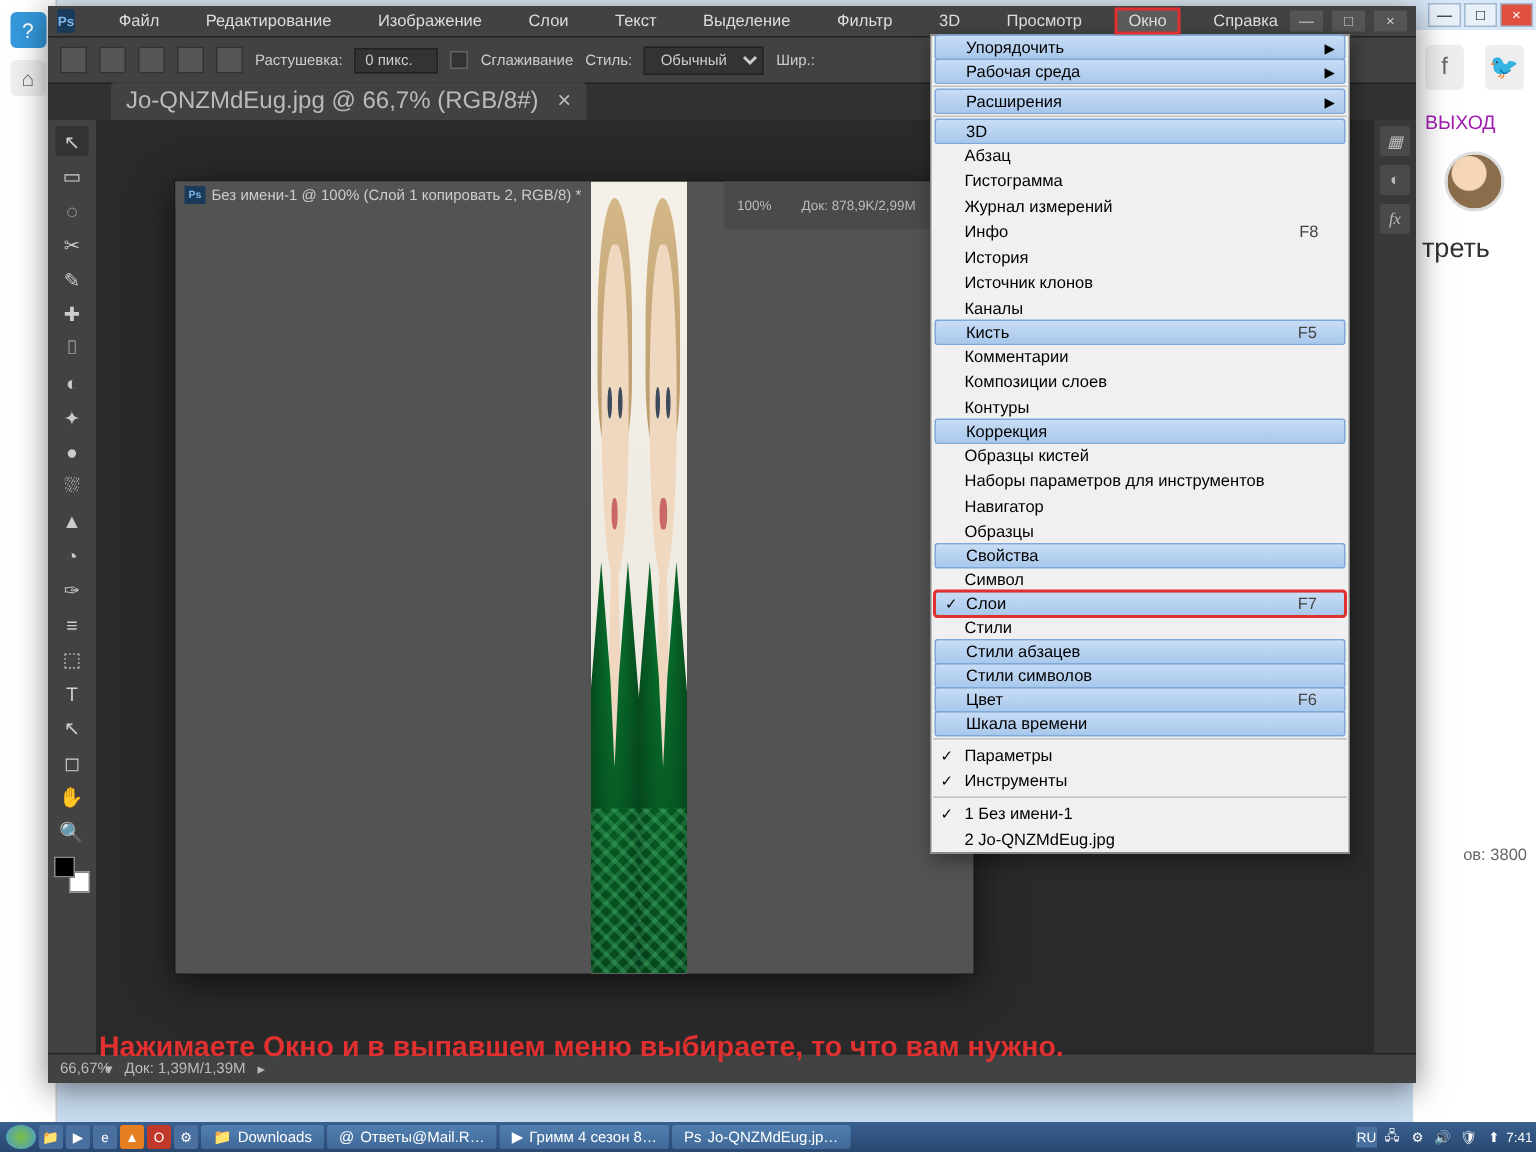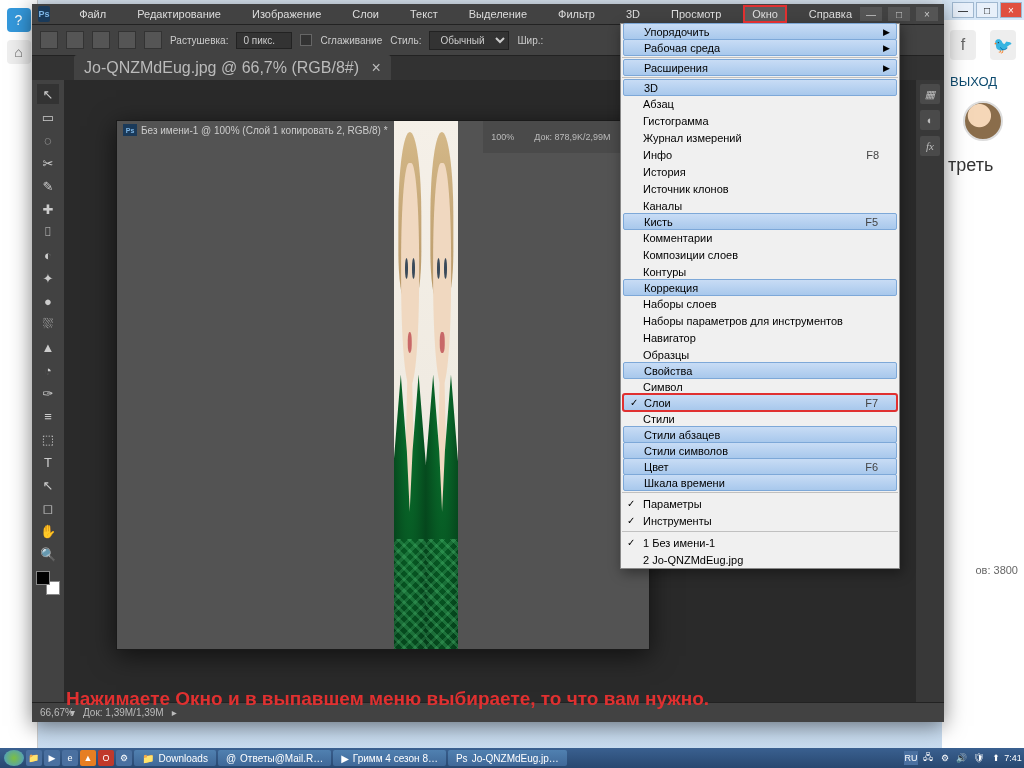--- a/index.html
+++ b/index.html
@@ -3,21 +3,21 @@
 <meta charset="utf-8">
 <style>
 * { margin: 0; padding: 0; box-sizing: border-box; font-family: Tahoma, sans-serif; }
 body { width: 1024px; height: 768px; background: #d0e0f0; overflow: hidden; position: relative; }
 
 .desktop-bg { position: absolute; inset: 0; background: linear-gradient(#e0ecf8, #c8dcf0); }
 .browser-left { position: absolute; left: 0; top: 0; width: 38px; height: 748px; background: #fff; border-right: 1px solid #ccc; }
 .browser-left .bicon { width: 24px; height: 24px; margin: 8px auto; background: #3498db; border-radius: 4px; display: flex; align-items: center; justify-content: center; color: #fff; font-size: 14px; }
 .browser-right { position: absolute; right: 0; top: 20px; width: 82px; height: 728px; background: #fff; }
 .browser-right .ricon { width: 30px; height: 30px; margin: 6px; background: #eee; border-radius: 4px; display: inline-flex; align-items: center; justify-content: center; color: #666; font-size: 16px; }
-.browser-right .text-fragment { font-size: 13px; color: #0c4a6e; padding: 4px 8px; }
+.browser-right .text-fragment { font-size: 13px; color: #a21caf; padding: 4px 8px; }
 .browser-right .avatar { width: 40px; height: 40px; border-radius: 50%; background: radial-gradient(circle at 40% 35%, #f5d7b8 35%, #8a6d4b 38%); margin: 8px auto; border: 2px solid #ddd; }
 .browser-right .rlink { font-size: 18px; color: #333; padding: 6px; }
 
 .win-chrome { position: absolute; right: 0; top: 0; width: 82px; height: 20px; background: #d8e8f8; display: flex; justify-content: flex-end; gap: 2px; padding: 2px; }
 .win-chrome span { width: 22px; height: 16px; background: #e8f0fa; border: 1px solid #a0b8d0; display: inline-flex; align-items: center; justify-content: center; font-size: 10px; }
 .win-chrome .close { background: #e05040; color: #fff; }
 
 .ps-window { position: absolute; left: 32px; top: 4px; width: 912px; height: 718px; background: #424242; box-shadow: 0 4px 20px rgba(0,0,0,0.5); display: flex; flex-direction: column; }
 
 .ps-menubar { height: 20px; background: #424242; display: flex; align-items: center; padding: 0 6px; gap: 0; font-size: 11px; color: #ddd; }
@@ -347,21 +347,21 @@
     <div class="dd-item">
       <span>Композиции слоев</span>
     </div>
     <div class="dd-item">
       <span>Контуры</span>
     </div>
     <div class="dd-item hl">
       <span>Коррекция</span>
     </div>
     <div class="dd-item">
-      <span>Наборы слоев</span>
+      <span>Образцы кистей</span>
     </div>
     <div class="dd-item">
       <span>Наборы параметров для инструментов</span>
     </div>
     <div class="dd-item">
       <span>Навигатор</span>
     </div>
     <div class="dd-item">
       <span>Образцы</span>
     </div>

